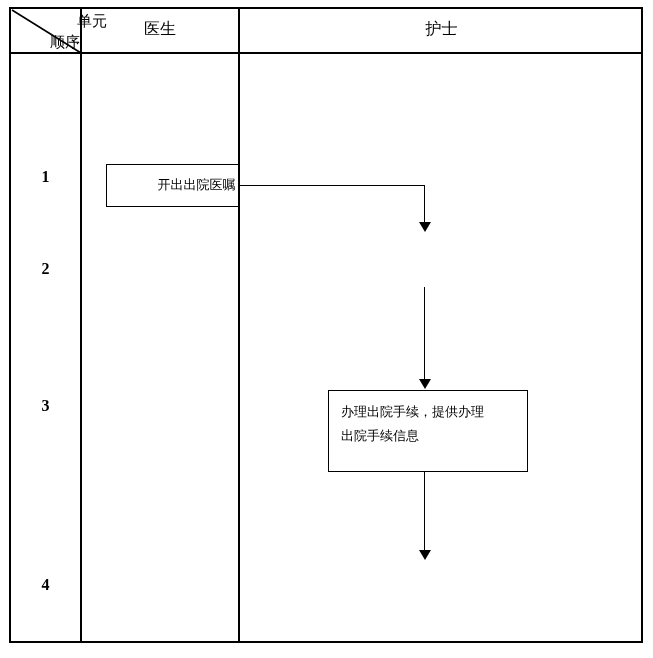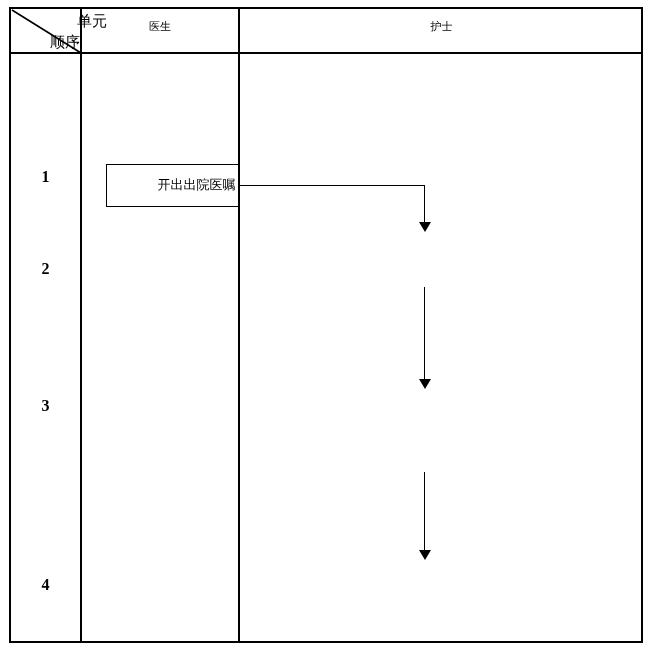--- a/index.html
+++ b/index.html
@@ -64,21 +64,21 @@
     line-height: 1;
     white-space: nowrap;
     font-family: "DejaVu Sans", sans-serif;
   }
   #corner-label-unit  { left: 30px; top: 5px; margin-left: 36px; }
   #corner-label-order { left: 3px;  top: 26px; margin-left: 36px; }
 
   .header-cell-label {
     position: absolute;
     top: 12px;
-    font-size: 11px;
+    font-size: 16px;
     line-height: 1;
     text-align: center;
     white-space: nowrap;
     font-family: "DejaVu Sans", sans-serif;
   }
   #header-doctor { left: 71px;  width: 156px; }
   #header-nurse  { left: 229px; width: 403px; }
 
   
   .row-number {
@@ -198,15 +198,19 @@
   <div id="arrowhead-2" class="arrowhead"></div>
 
   <div id="conn-3-v" class="conn-line conn-v"></div>
   <div id="arrowhead-3" class="arrowhead"></div>
 
   <div id="box-1" class="process-box">
     <span class="box-text">开出出院医嘱</span>
   </div>
 
 
+  <div id="box-3" class="process-box">
+    <span class="box-text">办理出院手续，提供办理
+出院手续信息</span>
+  </div>
 
 
 </div>
 
 </body></html>

